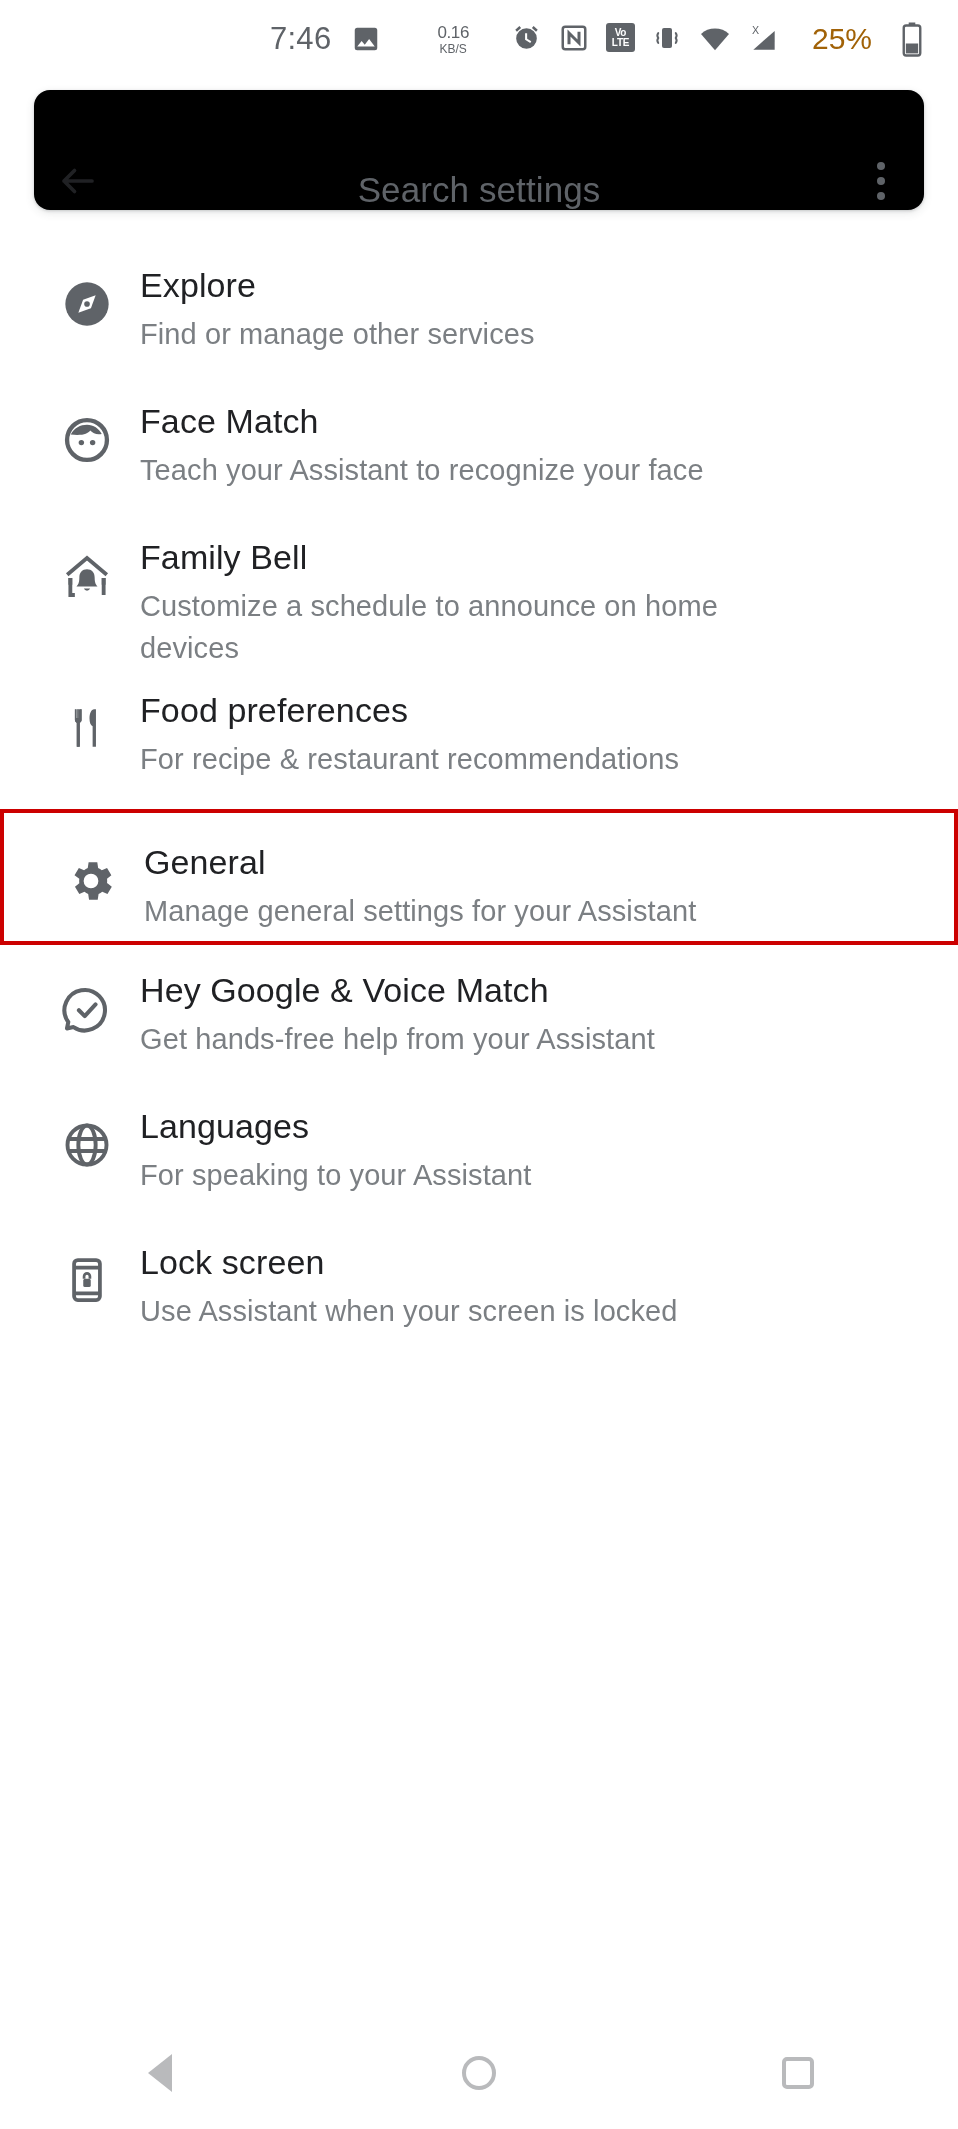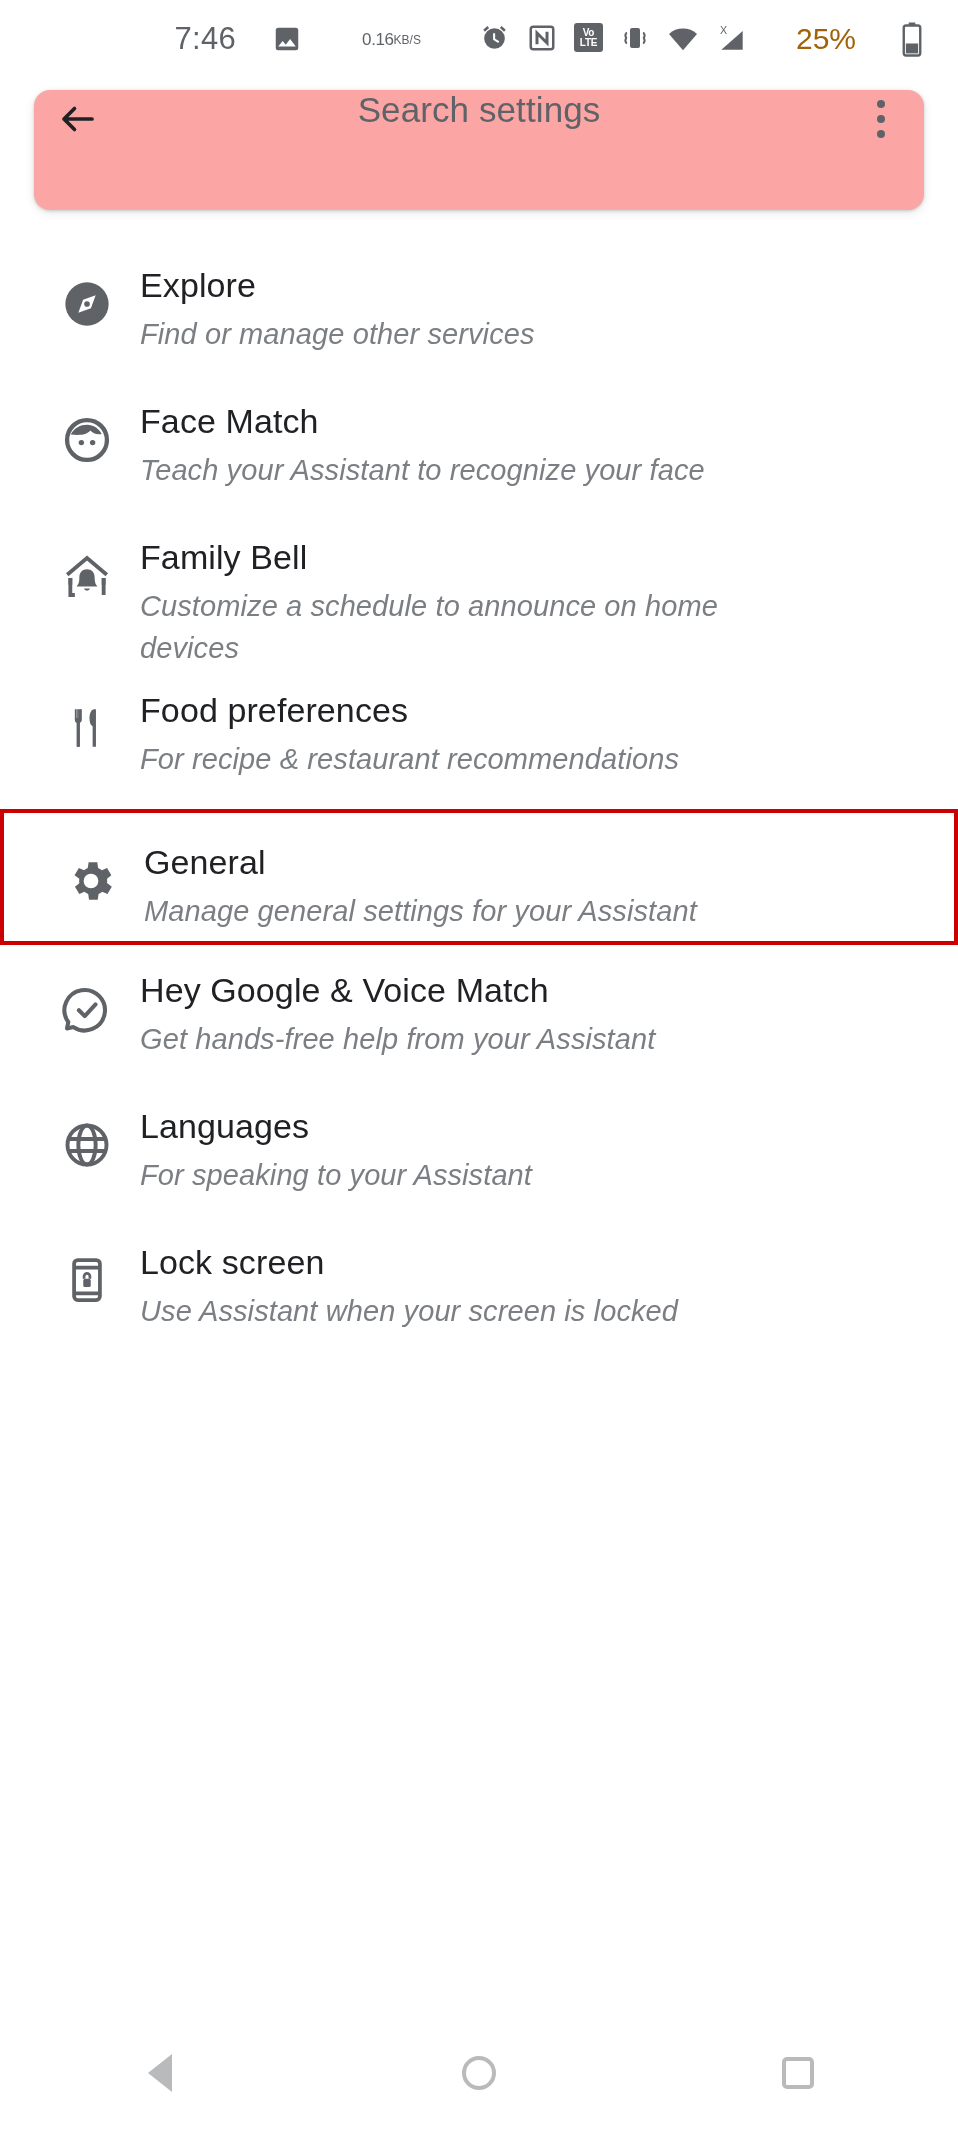--- a/index.html
+++ b/index.html
@@ -21,21 +21,21 @@
     height: 78px;
     display: flex;
     align-items: center;
     justify-content: flex-end;
     padding: 0 34px 0 0;
     box-sizing: border-box;
   }
   .status-left-group {
     display: flex;
     align-items: center;
-    gap: 36px;
+    gap: 20px;
   }
   .status-clock {
     font-size: 31px;
     color: #5f6368;
     letter-spacing: 0.3px;
     font-weight: 400;
   }
   .status-icons {
     display: flex;
     align-items: flex-start;
@@ -43,25 +43,25 @@
     margin-left: 22px;
   }
   .sicon {
     display: inline-flex;
     align-items: center;
     justify-content: center;
     color: #5f6368;
   }
   .netspeed {
     display: flex;
-    flex-direction: row;
+    flex-direction: column;
     align-items: center;
     line-height: 1;
     color: #5f6368;
-    margin-left: 24px;
+    margin-left: 36px;
   }
   .netspeed .ns-num { font-size: 17px; letter-spacing: -0.4px; }
   .netspeed .ns-unit { font-size: 12px; margin-top: 2px; }
   .volte-box {
     width: 29px; height: 29px;
     background: #5f6368;
     border-radius: 3px;
     color: #fff;
     display: flex;
     flex-direction: column;
@@ -75,25 +75,25 @@
     color: #a16207;
     margin-left: 12px;
   }
 
   
   .appbar-wrap {
     padding: 12px 34px 0 34px;
   }
   .appbar {
     height: 120px;
-    background: #fca5a5;
+    background: #000000;
     border-radius: 16px;
     box-shadow: 0 1px 3px rgba(60,64,67,.22), 0 3px 10px rgba(60,64,67,.12);
     display: flex;
-    align-items: flex-start;
+    align-items: flex-end;
     padding: 0 15px;
     box-sizing: border-box;
     position: relative;
   }
   .back-btn {
     width: 58px; height: 58px;
     display: flex; align-items: center; justify-content: center;
     flex: 0 0 auto;
     cursor: pointer;
   }
@@ -152,21 +152,20 @@
     color: #202124;
     line-height: 50px;
     letter-spacing: 0.1px;
   }
   .row-sub {
     font-size: 29px;
     color: #7b7f83;
     line-height: 42px;
     margin-top: 3px;
     letter-spacing: 0.1px;
-    font-style: italic;
   }
 
   
   .list-row.highlighted {
     border: 4px solid #cc0000;
     padding-top: 8px;
     padding-bottom: 8px;
     margin: 4px 0;
   }
 

